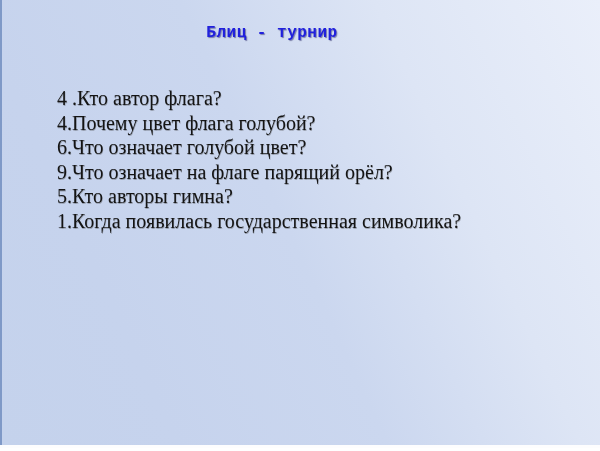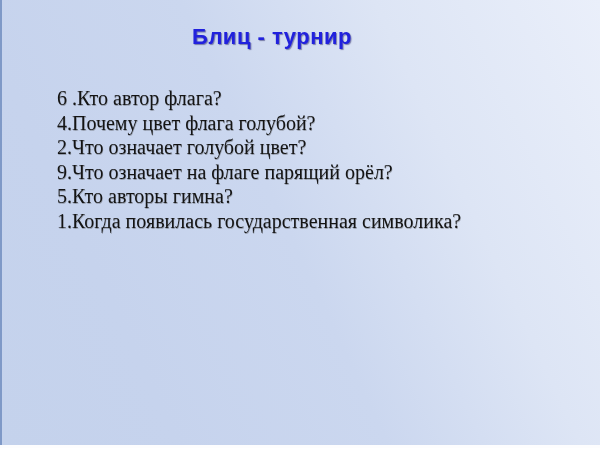--- a/index.html
+++ b/index.html
@@ -33,23 +33,23 @@
     width: 600px;
     height: 3px;
     background: #fdfdfe;
   }
   .slide-title {
     position: absolute;
     top: 24px;
     left: 0;
     width: 540px;
     text-align: center;
-    font-family: Liberation Sans, sans-serif;
+    font-family: Liberation Mono, monospace;
     font-weight: bold;
-    font-size: 22px;
+    font-size: 16px;
     letter-spacing: 0.5px;
     color: #2121dd;
     text-shadow: 1px 1px 1px rgba(45, 45, 110, 0.55);
   }
   .question-list {
     position: absolute;
     top: 86px;
     left: 55px;
     width: 510px;
     font-size: 20px;
@@ -62,23 +62,23 @@
   }
 </style>
 </head>
 <body>
 
 <div class="slide">
 
   <div class="slide-title">Блиц - турнир</div>
 
   <div class="question-list">
-    <div class="question-line">6 .Кто автор флага?</div>
+    <div class="question-line">4 .Кто автор флага?</div>
     <div class="question-line">4.Почему цвет флага голубой?</div>
-    <div class="question-line">2.Что означает голубой цвет?</div>
+    <div class="question-line">6.Что означает голубой цвет?</div>
     <div class="question-line">9.Что означает на флаге парящий орёл?</div>
     <div class="question-line">5.Кто авторы гимна?</div>
     <div class="question-line">1.Когда появилась государственная символика?</div>
   </div>
 
   <div class="bottom-strip"></div>
 
 </div>
 
 </body></html>

